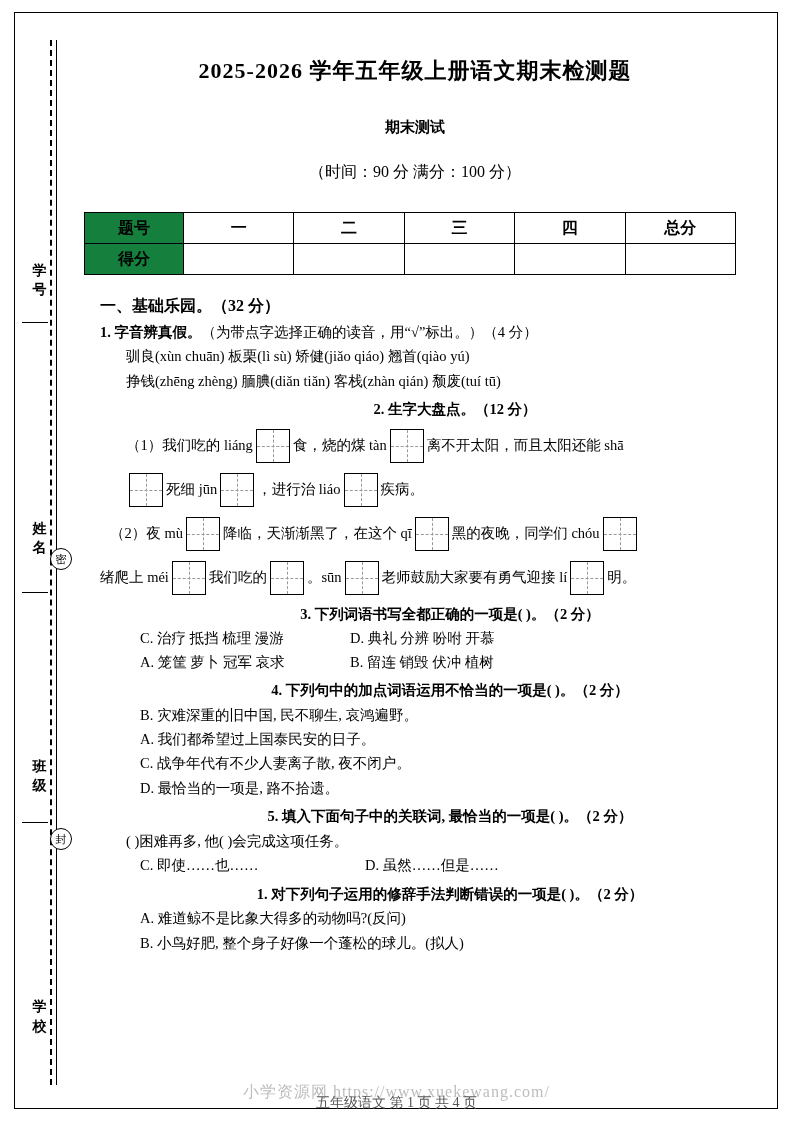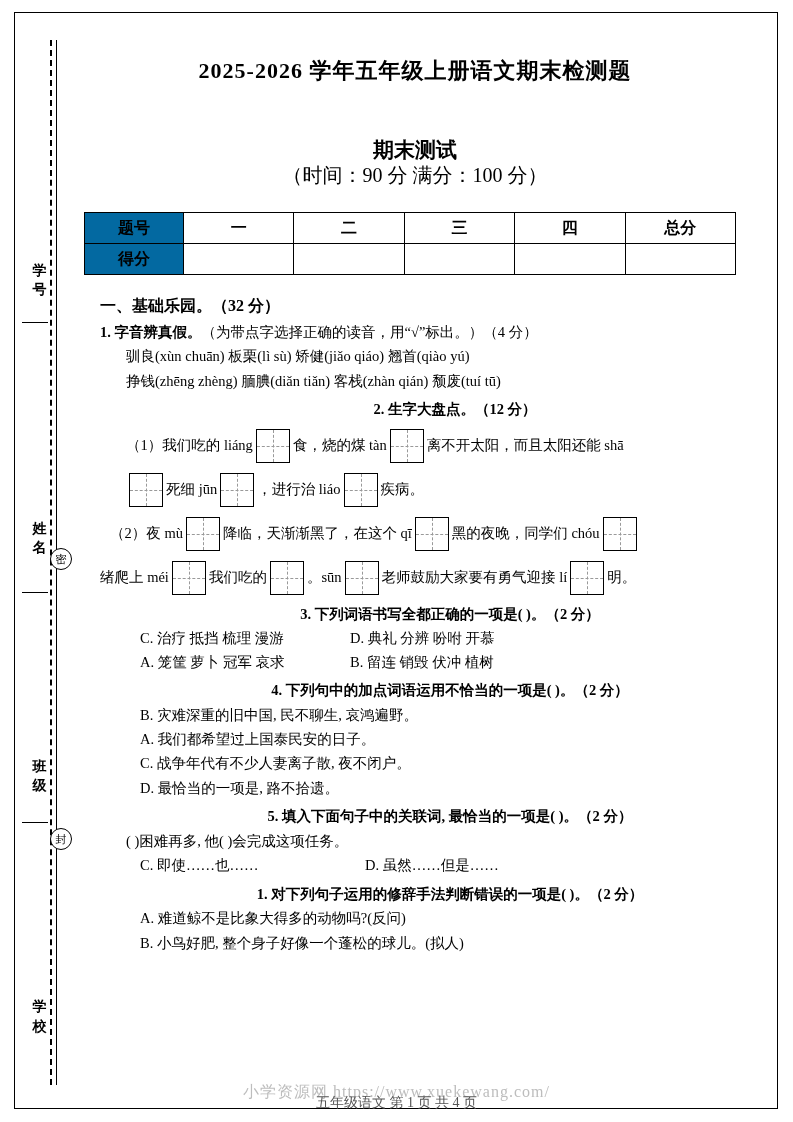--- a/index.html
+++ b/index.html
@@ -79,50 +79,50 @@
     left: 60px; top: 56px;
     width: 710px;
     text-align: center;
     font-size: 22px;
     font-weight: bold;
     font-family: "Liberation Serif", serif;
     letter-spacing: 1px;
   }
   .doc-subtitle {
     position: absolute;
-    left: 60px; top: 136px;
+    left: 60px; top: 118px;
     width: 710px;
     text-align: center;
-    font-size: 21px;
+    font-size: 15px;
     font-weight: bold;
   }
   .doc-meta {
     position: absolute;
     left: 60px; top: 162px;
     width: 710px;
     text-align: center;
-    font-size: 20px;
+    font-size: 16px;
   }
 
   
   .score-table {
     position: absolute;
     left: 84px; top: 212px;
     width: 652px;
     border-collapse: collapse;
     table-layout: fixed;
   }
   .score-table td {
     border: 1px solid #000;
     height: 28px;
     text-align: center;
     font-size: 16px;
     font-weight: bold;
   }
-  .score-table .hdr-cell { background: #0369a1; width: 96px; font-family: Liberation Serif, serif; }
+  .score-table .hdr-cell { background: #15803d; width: 96px; font-family: Liberation Serif, serif; }
   .score-table tr.row-blank td { height: 28px; }
 
   
   .content {
     position: absolute;
     left: 56px; top: 292px;
     width: 700px;
     font-size: 14.5px;
     line-height: 1.55;
     margin-left: 44px;

